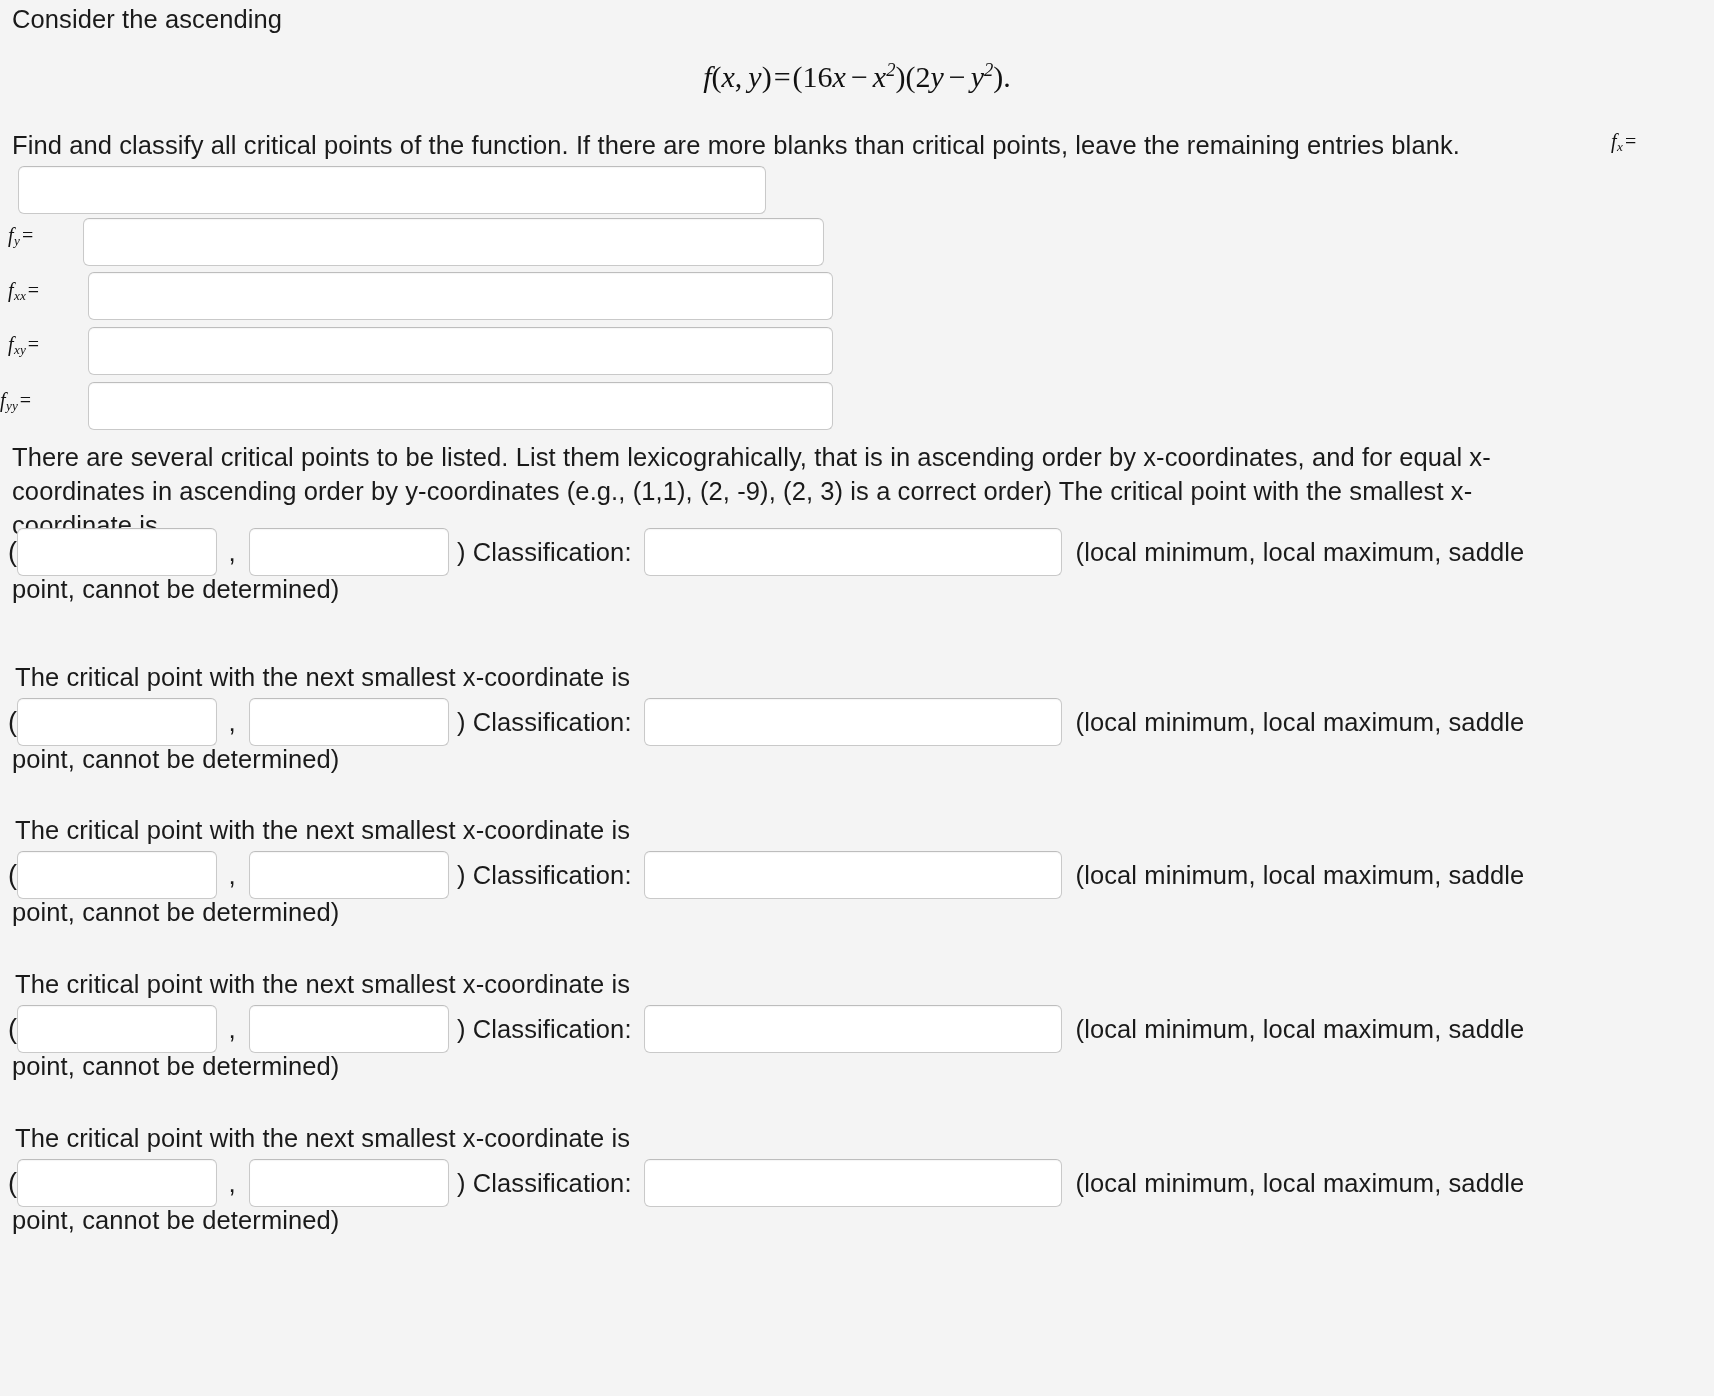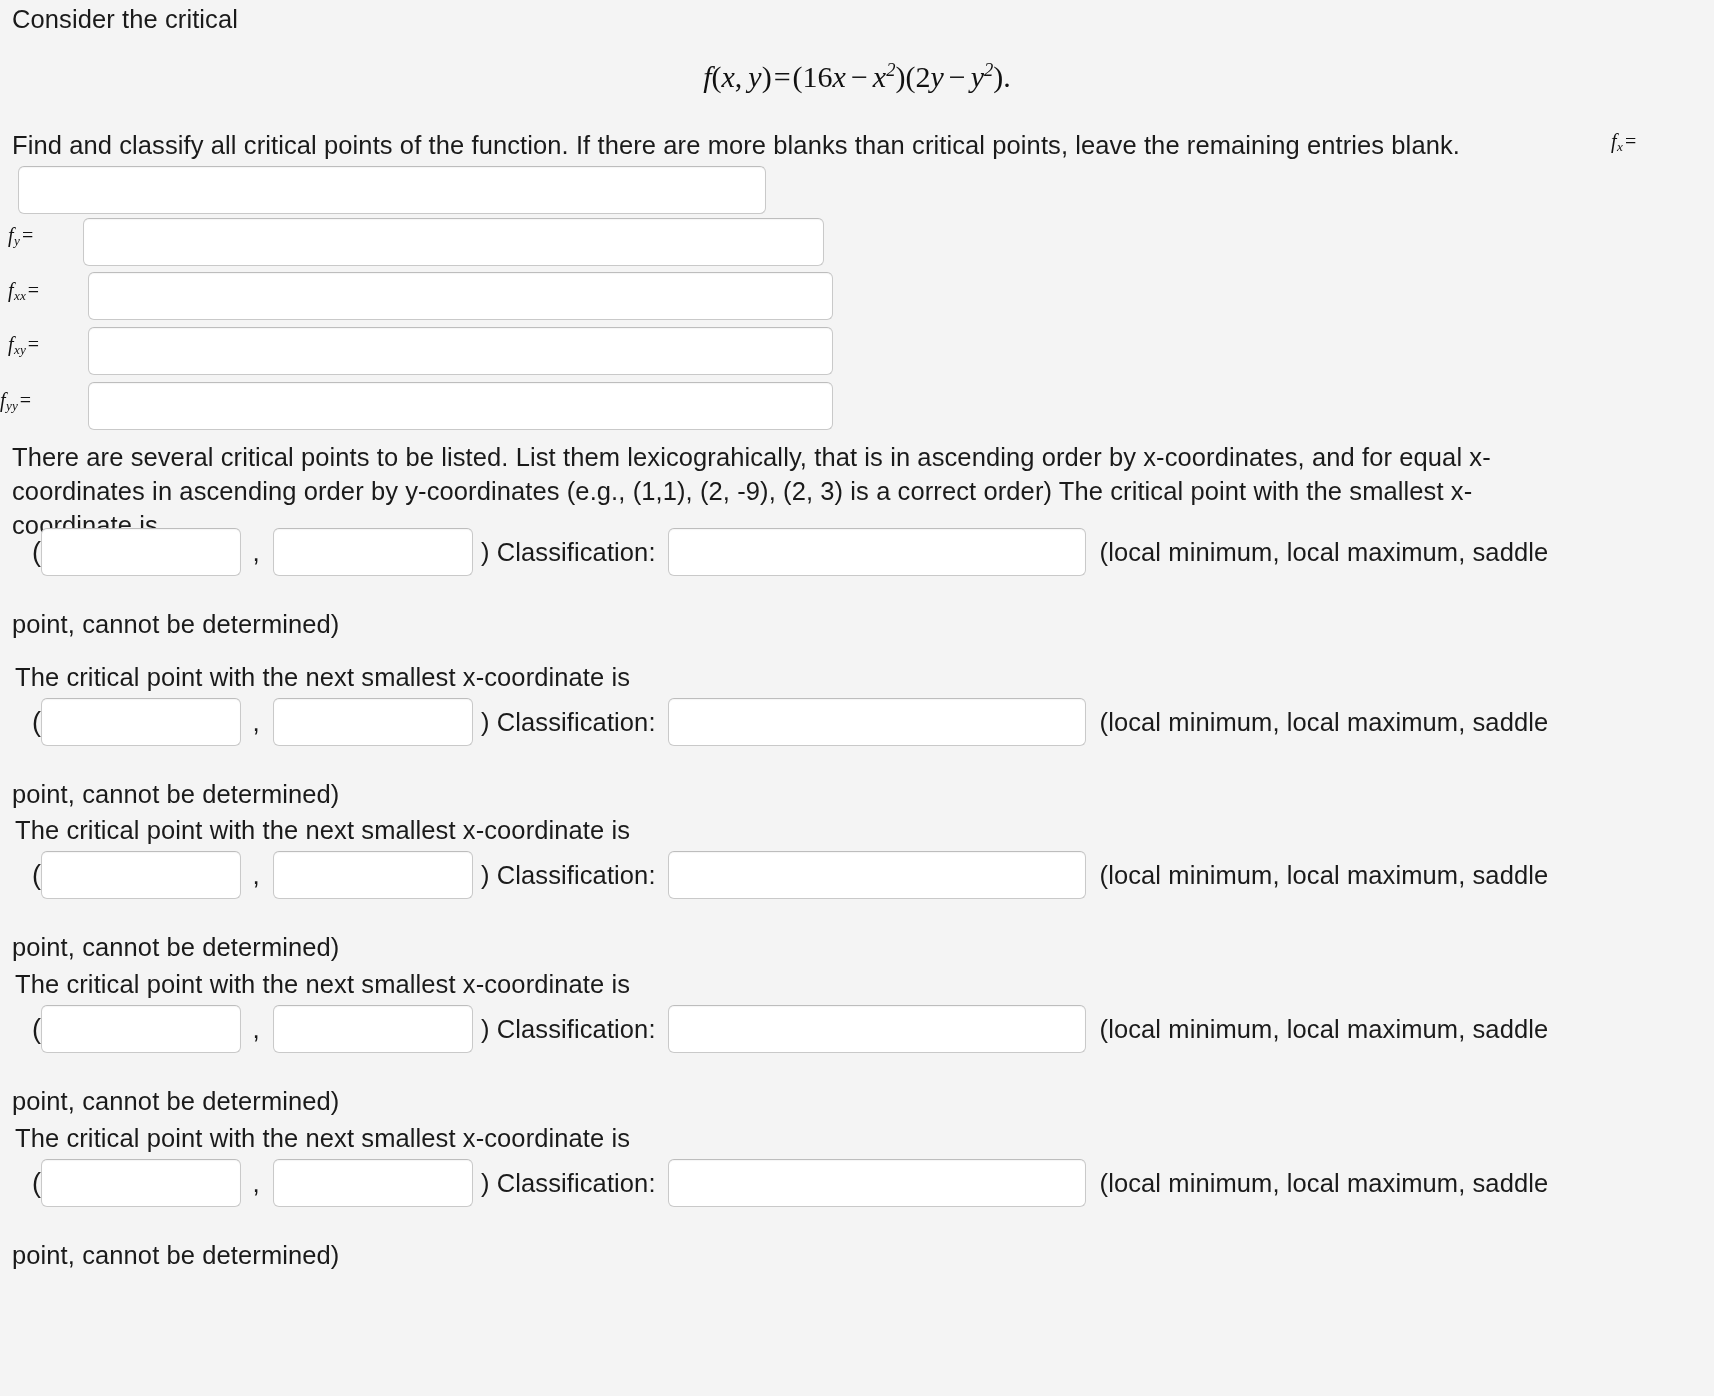--- a/index.html
+++ b/index.html
@@ -99,21 +99,21 @@
 
   #fyy-label     { left: 0;   top: 387px; }
   #fyy-input     { left: 88px;  top: 382px; width: 745px; }
 
   
   #instructions  { left: 12px;  top: 440px; width: 1540px; }
 
   
   .cp-block { position: absolute; left: 0; width: 1714px; }
   .cp-heading  { position: absolute; left: 15px; top: 0; }
-  .cp-row      { position: absolute; left: 8px; top: 38px; white-space: nowrap; margin-left: 24px; }
+  .cp-row      { position: absolute; left: 8px; top: 38px; white-space: nowrap; }
   .cp-row .paren-char {
     display: inline-block;
     vertical-align: middle;
     font-size: 27px;
     color: #1a1a1a;
     line-height: 1;
   }
   .cp-row .comma-char {
     display: inline-block;
     vertical-align: middle;
@@ -130,26 +130,26 @@
     padding: 0 0 0 8px;
     font-size: 25.5px;
   }
   .cp-row .class-blank { width: 418px; margin-left: 12px; }
   .cp-row .hint {
     display: inline-block;
     vertical-align: middle;
     padding-left: 14px;
     font-size: 25.5px;
   }
-  .cp-tail { position: absolute; left: 12px; top: 82px; margin-top: 35px; }
+  .cp-tail { position: absolute; left: 12px; top: 82px; }
 </style>
 </head>
 <body style="background: rgb(244, 244, 244);">
 
-<div class="abs prose" id="consider">Consider the critical</div>
+<div class="abs prose" id="consider">Consider the ascending</div>
 
 <div class="abs" id="formula">
   <span class="math">
     <span>f</span><span class="paren">(</span><span>x</span><span class="up">,</span> <span>y</span><span class="paren">)</span><span class="eq">=</span><span class="paren">(</span><span class="up">16</span><span>x</span><span class="op">−</span><span>x</span><sup>2</sup><span class="paren">)</span><span class="paren">(</span><span class="up">2</span><span>y</span><span class="op">−</span><span>y</span><sup>2</sup><span class="paren">)</span><span class="up">.</span>
   </span>
 </div>
 
 <div class="abs prose" id="find-line">Find and classify all critical points of the function. If there are more blanks than critical points, leave the remaining entries blank.</div>
 
 <span class="math" id="fx-label"><span>f</span><sub>x</sub><span class="eq">=</span></span>

